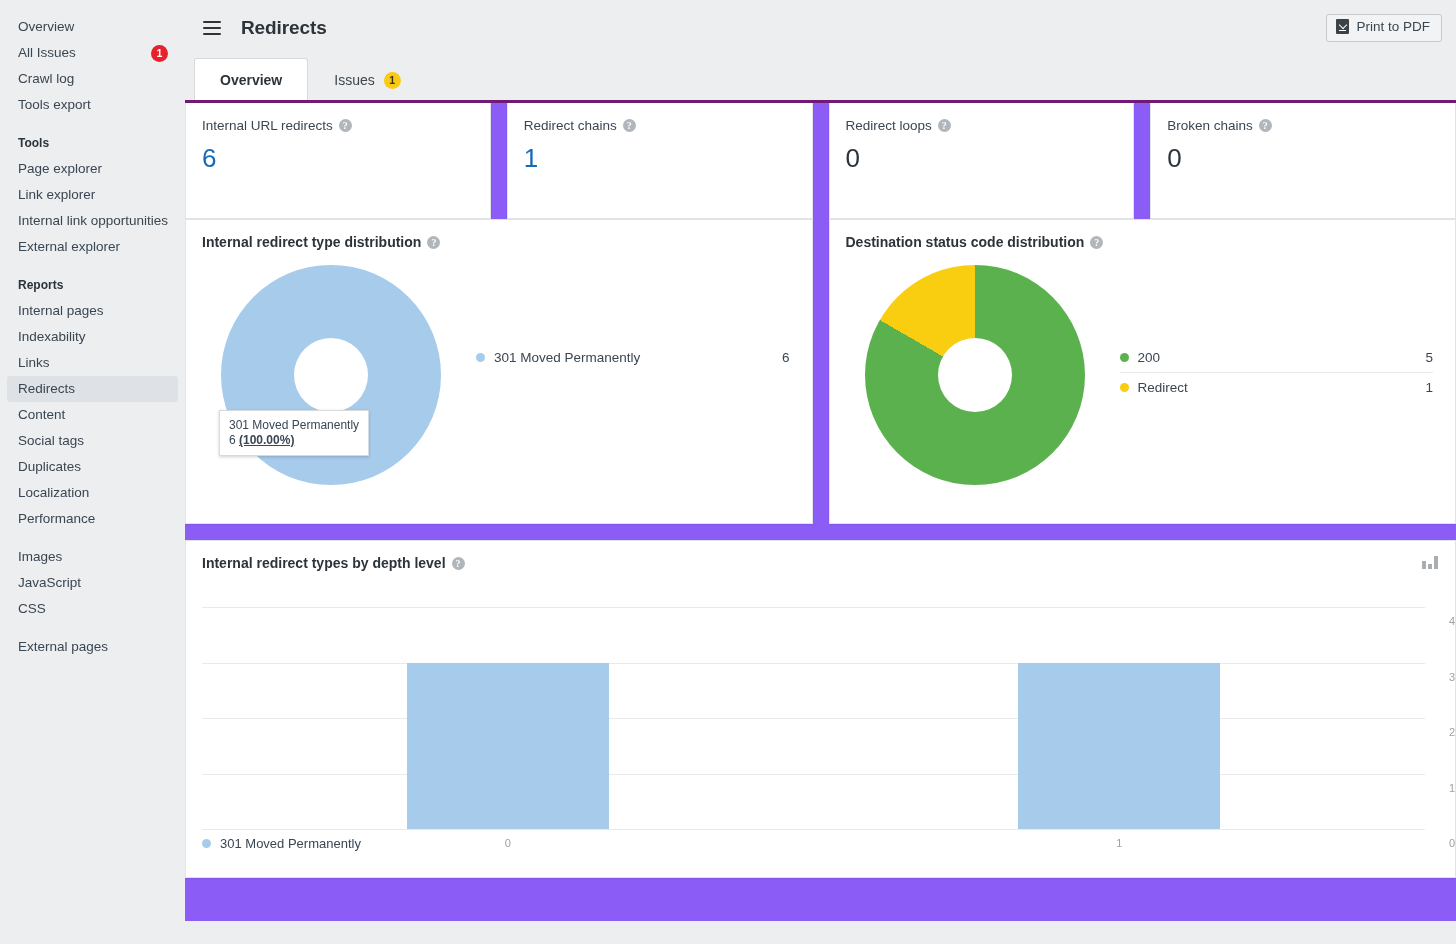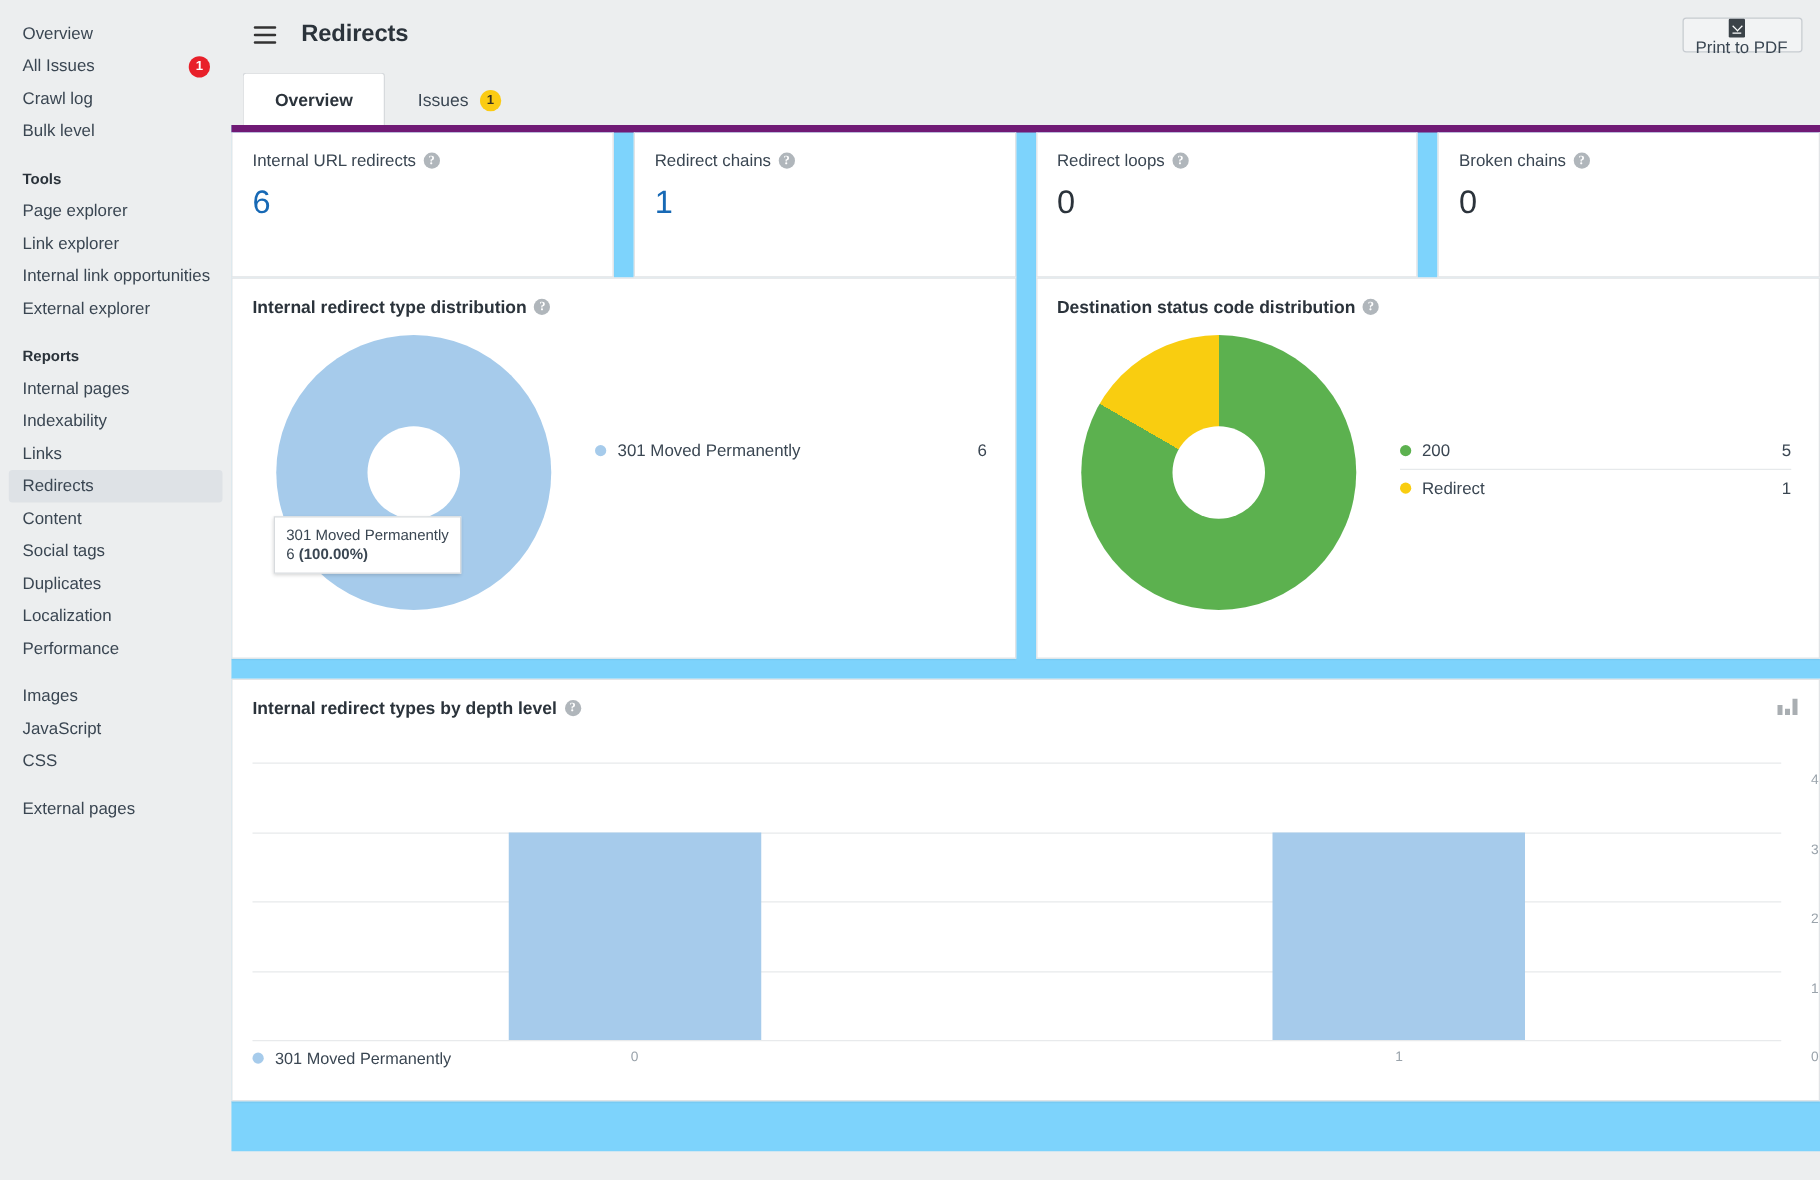--- a/index.html
+++ b/index.html
@@ -97,21 +97,20 @@
     height: 28px;
     background: #f2f3f4;
     border: 1px solid #c6cbd0;
     border-radius: 3px;
     display: flex;
     align-items: center;
     padding: 0 11px 3px 9px;
     font-size: 13.5px;
     color: #3a4652;
     cursor: pointer;
-    flex-direction: column;
   }
   #print-btn .pdf-icon {
     width: 13px; height: 15px;
     background: #3b4248;
     border-radius: 1px;
     margin-right: 7px;
     position: relative;
     flex: 0 0 auto;
   }
   #print-btn .pdf-icon:before {
@@ -168,22 +167,22 @@
     height: 17px;
     line-height: 17px;
     border-radius: 9px;
     text-align: center;
     padding: 0 4px;
     margin-left: 9px;
   }
 
   
   #content {
-    background: #7dd3fc;
-    border-top: 6px solid #701a75;
+    background: #8b5cf6;
+    border-top: 3px solid #701a75;
     height: 821px;
     padding: 0;
     position: relative;
   }
 
   
   .cards-row {
     display: flex;
     gap: 16px;
     padding: 0 0 0 0;
@@ -300,21 +299,21 @@
     background: #fff;
     border: 1px solid #d8dbde;
     box-shadow: 0 1px 3px rgba(0,0,0,0.18);
     padding: 7px 9px;
     font-size: 12px;
     color: #3a4652;
     line-height: 1.25;
     z-index: 20;
     white-space: nowrap;
   }
-  .tooltip b { font-weight: bold; }
+  .tooltip b { font-weight: bold; text-decoration: underline; }
 
   
   .bar-panel {
     margin-top: 16px;
     height: 338px;
     position: relative;
   }
   .bar-icon {
     position: absolute;
     right: 16px; top: 14px;
@@ -381,21 +380,21 @@
         <span>Overview</span>
       </div>
       <div class="nav-item">
         <span>All Issues</span>
         <span class="badge-red">1</span>
       </div>
       <div class="nav-item">
         <span>Crawl log</span>
       </div>
       <div class="nav-item">
-        <span>Bulk level</span>
+        <span>Tools export</span>
       </div>
     </div>
 
     <div class="nav-spacer"></div>
     <div class="nav-group-title">Tools</div>
     <div class="nav-item">
       <span>Page explorer</span>
     </div>
     <div class="nav-item">
       <span>Link explorer</span>

